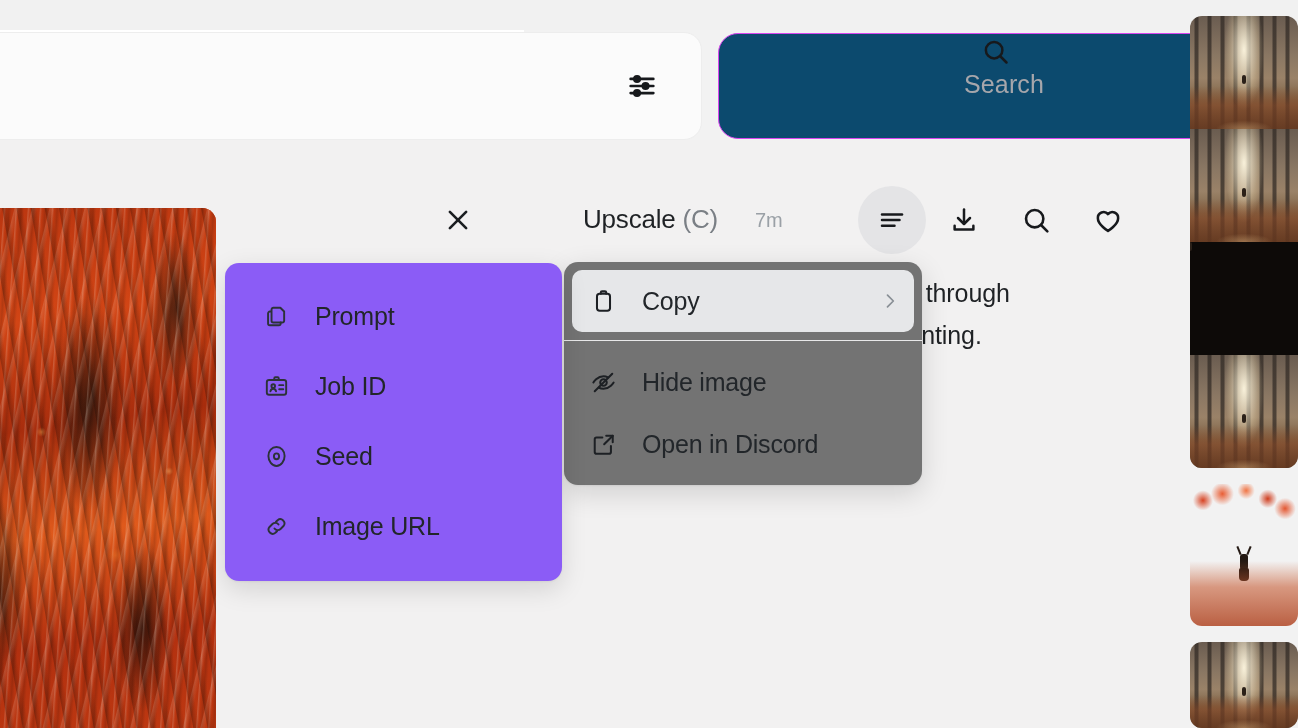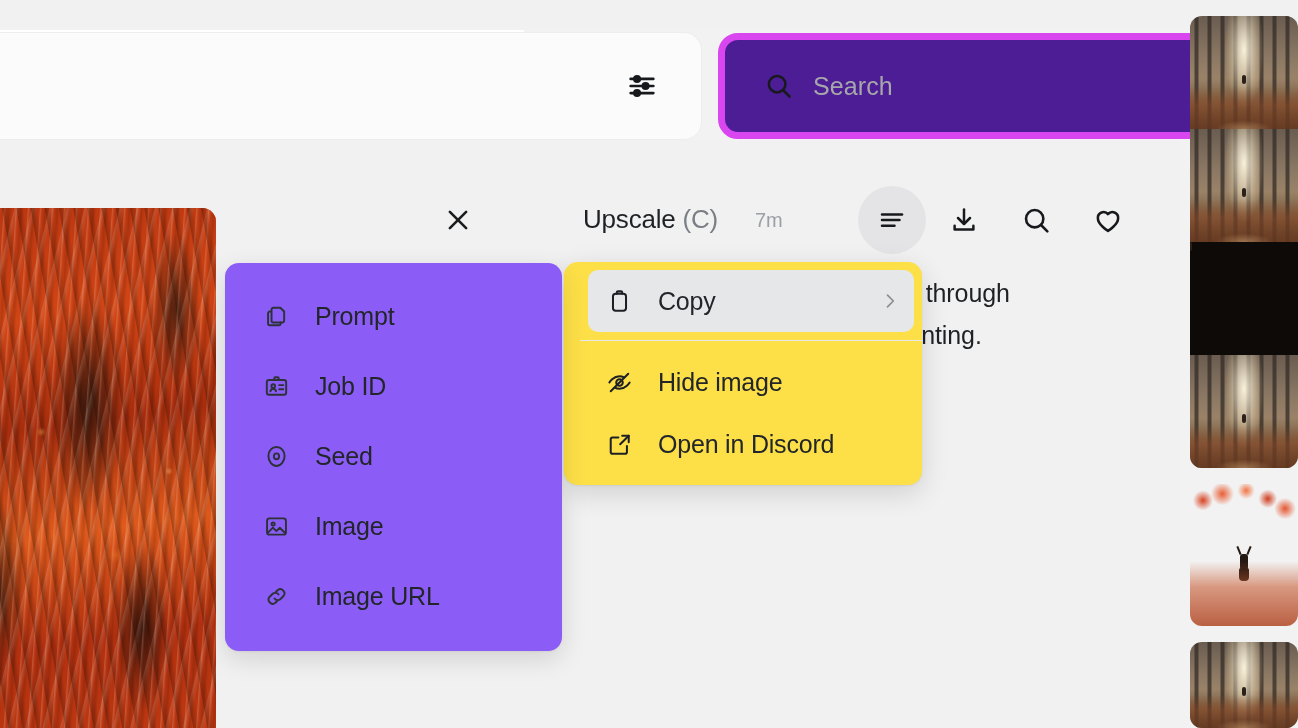--- a/index.html
+++ b/index.html
@@ -57,27 +57,28 @@
     left: 618px; top: 60px;
     width: 48px; height: 52px;
     display: flex;
     align-items: center;
     justify-content: center;
   }
   .search-box {
     position: absolute;
     left: 718px; top: 33px;
     width: 520px; height: 106px;
-    background: #4c1d95;
-    border: 7px solid #d946ef;
+    background: #0c4a6e;
+    border: 1px solid #d946ef;
     border-radius: 20px;
     box-sizing: border-box;
     display: flex;
     align-items: center;
     padding-left: 36px;
+    flex-direction: column;
   }
   .search-icon-box {
     width: 36px; height: 36px;
     display: flex; align-items: center; justify-content: center;
     flex: 0 0 auto;
   }
   .search-placeholder {
     font-size: 25px;
     color: #a6a6ab;
     margin-left: 16px;
@@ -213,24 +214,24 @@
     padding: 7px 14px;
     color: #5d6165;
   }
   .meta-plain { color: #9ba0a5; }
 
   
   .ctx-menu {
     position: absolute;
     left: 564px; top: 262px;
     width: 358px;
-    background: #fde047;
+    background: #737373;
     border-radius: 14px;
     box-shadow: 0 1px 2px rgba(0,0,0,.06), 0 8px 28px rgba(0,0,0,.14);
-    padding: 8px 0 10px 16px;
+    padding: 8px 0 10px 0;
     box-sizing: border-box;
     overflow: hidden;
   }
   .ctx-item {
     position: relative;
     height: 62px;
     display: flex;
     align-items: center;
     margin: 0 8px;
     padding: 0 14px 0 16px;
@@ -582,30 +583,20 @@
     <div class="sub-item">
       <span class="sub-icon">
         <svg class="icon-svg" width="27" height="27" viewBox="0 0 24 24" fill="none" stroke="#2c3238" stroke-width="1.7" stroke-linejoin="round" stroke-linecap="round">
           <path d="M12 3.6c4.2 0 7.2 3.3 7.2 7.9S16 20.4 12 20.4 4.8 16.1 4.8 11.5 7.8 3.6 12 3.6z"></path>
           <ellipse cx="12" cy="11.8" rx="2.3" ry="2.6"></ellipse>
         </svg>
       </span>
       <span class="sub-label">Seed</span>
     </div>
 
-    <div class="sub-item">
-      <span class="sub-icon">
-        <svg class="icon-svg" width="27" height="27" viewBox="0 0 24 24" fill="none" stroke="#2c3238" stroke-width="1.7" stroke-linejoin="round" stroke-linecap="round">
-          <rect x="3.6" y="4.8" width="16.8" height="14.4" rx="2.2"></rect>
-          <circle cx="9" cy="9.8" r="1.4"></circle>
-          <path d="M4.4 17.4l4.4-4.4 3.1 3.1 3-3 4.5 4.5"></path>
-        </svg>
-      </span>
-      <span class="sub-label">Image</span>
-    </div>
 
     <div class="sub-item">
       <span class="sub-icon">
         <svg class="icon-svg" width="27" height="27" viewBox="0 0 24 24" fill="none" stroke="#2c3238" stroke-width="1.7" stroke-linecap="round" stroke-linejoin="round">
           <path d="M10.2 13.8a3.6 3.6 0 0 0 5.4.4l2.6-2.6a3.7 3.7 0 0 0-5.2-5.2l-1.5 1.4"></path>
           <path d="M13.8 10.2a3.6 3.6 0 0 0-5.4-.4l-2.6 2.6a3.7 3.7 0 0 0 5.2 5.2l1.5-1.4"></path>
         </svg>
       </span>
       <span class="sub-label">Image URL</span>
     </div>

